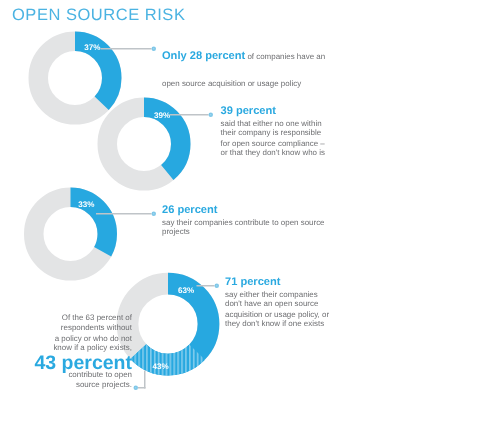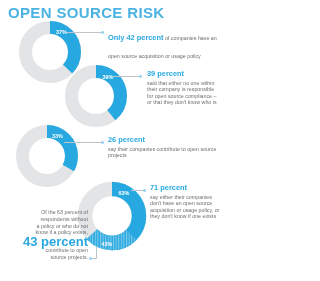--- a/index.html
+++ b/index.html
@@ -17,22 +17,22 @@
   .infographic {
     position: relative;
     width: 224px;
     height: 281px;
     background: #ffffff;
   }
   .title {
     position: absolute;
     left: 8px;
     top: 4px;
-    font-size: 15px;
-    font-weight: bold;
+    font-size: 11px;
+    font-weight: normal;
     letter-spacing: 0.35px;
     color: #4BB3E2;
     font-family: "Liberation Sans", sans-serif;
   }
 
   
   .donut-wrap {
     position: absolute;
   }
   .donut-svg {
@@ -126,21 +126,21 @@
   <div class="donut-wrap" style="left:16px; top:18px;">
     <svg class="donut-svg" width="68" height="68" viewBox="0 0 68 68">
       <circle cx="34" cy="34" r="24.5" fill="none" stroke="#E3E4E5" stroke-width="13"></circle>
       <circle cx="34" cy="34" r="24.5" fill="none" stroke="#27A8E0" stroke-width="13" stroke-dasharray="56.96 97.97" transform="rotate(-90 34 34)"></circle>
       <text x="45.5" y="15.5" class="donut-label" text-anchor="middle">37%</text>
     </svg>
   </div>
   <div class="leader" style="left:67px; top:32px; width:34px;"></div>
   <div class="dot" style="left:101px; top:30.5px;"></div>
   <div class="callout" style="left:108px; top:26px; width:110px;">
-    <span class="headline">Only 42 percent</span><span class="body"> of companies have an open source acquisition or usage policy</span>
+    <span class="headline">Only 28 percent</span><span class="body"> of companies have an open source acquisition or usage policy</span>
   </div>
 
   <div class="donut-wrap" style="left:62px; top:62px;">
     <svg class="donut-svg" width="68" height="68" viewBox="0 0 68 68">
       <circle cx="34" cy="34" r="24.5" fill="none" stroke="#E3E4E5" stroke-width="13"></circle>
       <circle cx="34" cy="34" r="24.5" fill="none" stroke="#27A8E0" stroke-width="13" stroke-dasharray="60.04 94.88" transform="rotate(-90 34 34)"></circle>
       <text x="46" y="16.5" class="donut-label" text-anchor="middle">39%</text>
     </svg>
   </div>
   <div class="leader" style="left:113px; top:76px; width:26px;"></div>

